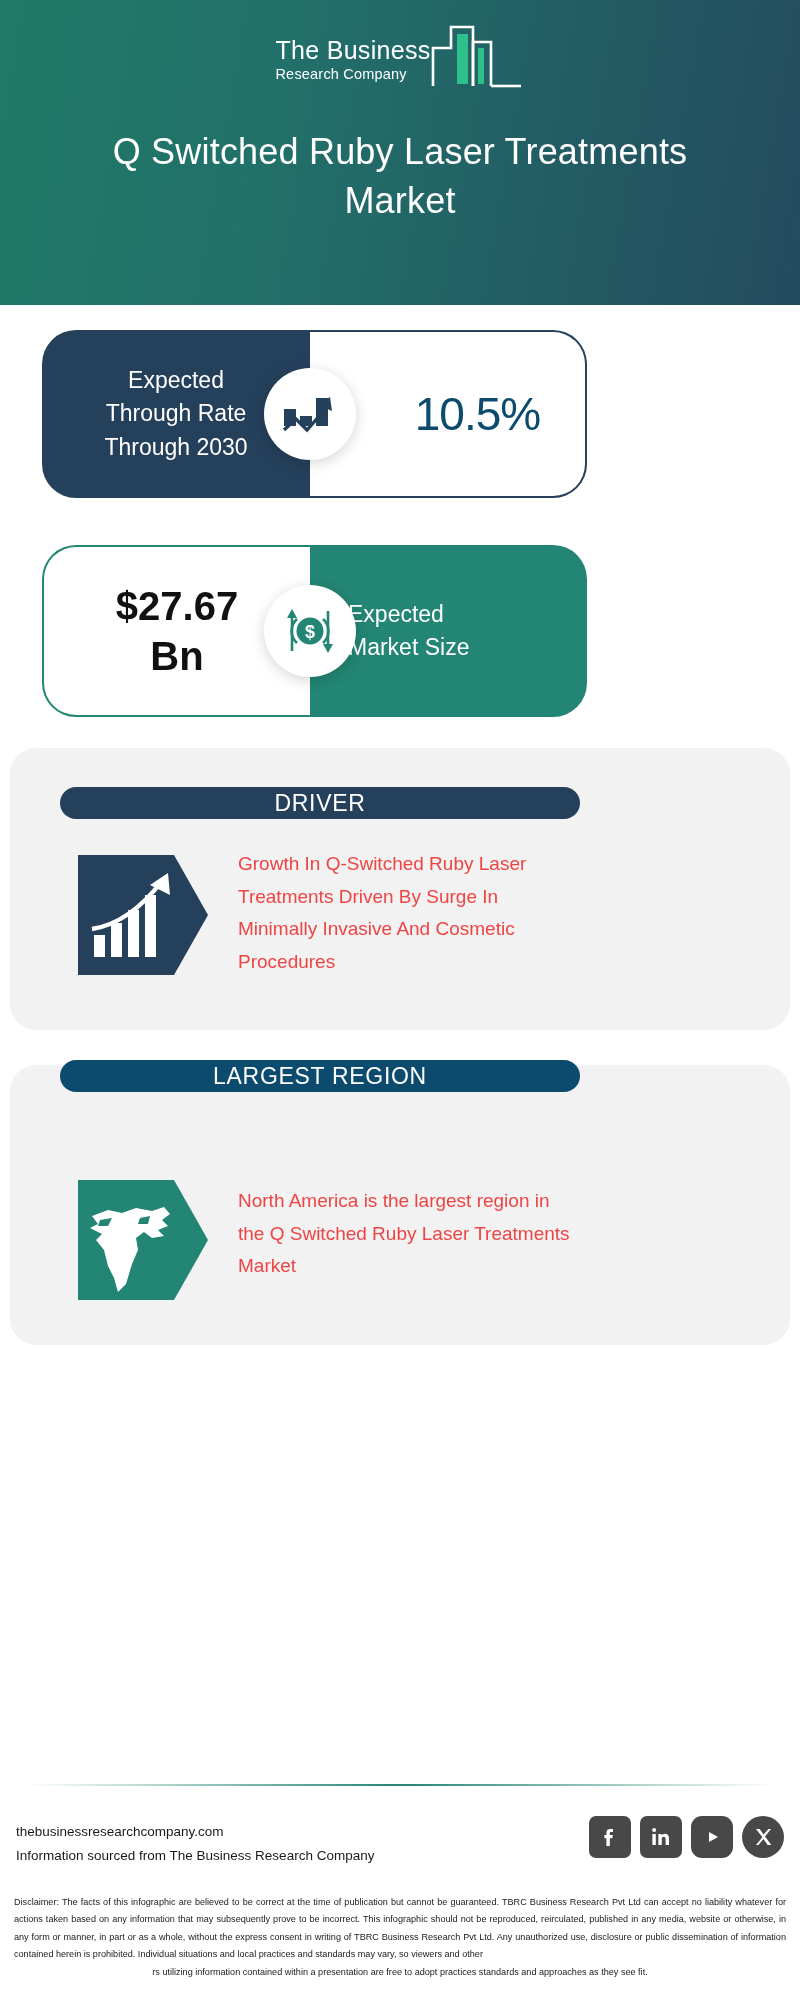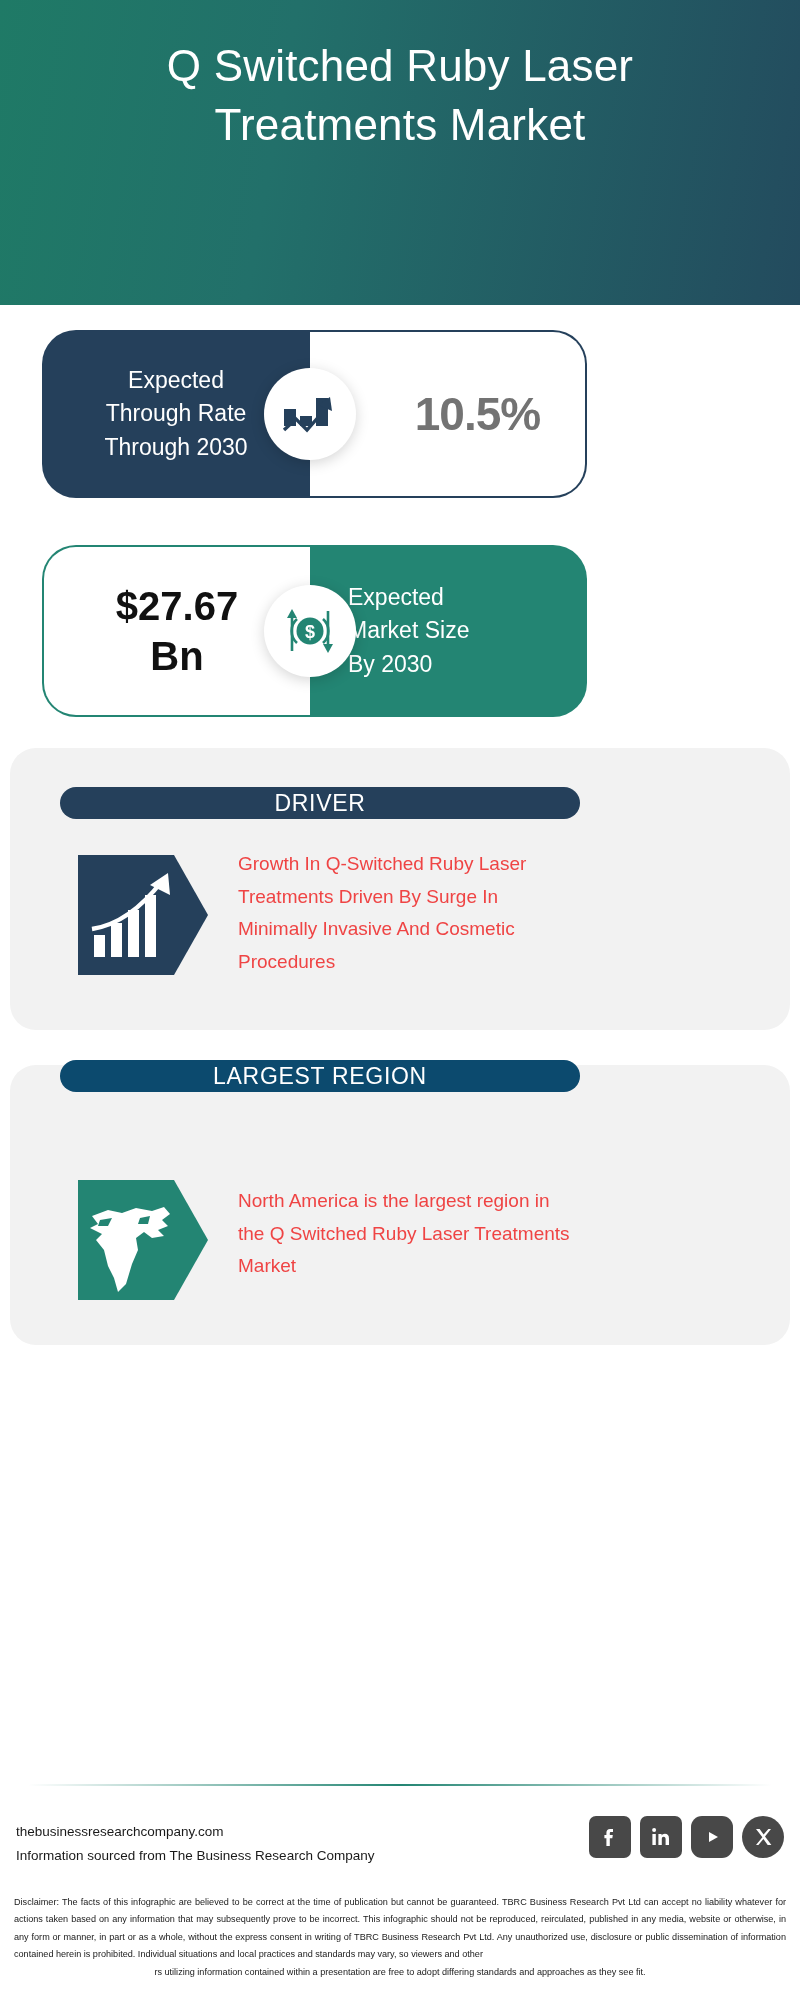--- a/index.html
+++ b/index.html
@@ -19,21 +19,21 @@
     align-items:center;
   }
   .logo-wrap { margin-top:20px; display:flex; align-items:flex-end; gap:2px; height:72px; }
   .logo-text { display:flex; flex-direction:column; align-items:flex-start; justify-content:center;
                padding-bottom:8px; }
   .logo-line1 { color:#ffffff; font-size:25px; letter-spacing:.3px; line-height:1.05; font-weight:400; }
   .logo-line2 { color:#ffffff; font-size:14.5px; letter-spacing:.2px; line-height:1.4; font-weight:400; }
   .logo-mark { margin-left:-4px; margin-bottom:2px; }
 
   .title {
-    color:#ffffff; font-size:44px; font-weight:400;
+    color:#ffffff; font-size:36px; font-weight:400;
     text-align:center; line-height:1.35; margin-top:36px;
     width:640px; letter-spacing:.2px;
   }
 
   
   .stat1 {
     position:absolute; top:330px; left:42px;
     width:545px; height:168px;
   }
   .stat1-dark {
@@ -43,21 +43,21 @@
   }
   .stat1-dark span {
     color:#fff; font-size:23px; line-height:1.45; text-align:center; display:block;
   }
   .stat1-light {
     position:absolute; left:268px; top:0; width:277px; height:168px;
     background:#fff; border:2.5px solid #25405b;
     border-left:none; border-radius:0 34px 34px 0;
     display:flex; align-items:center; justify-content:center;
   }
-  .stat1-value { font-size:46px; font-weight:700; color:#737373; letter-spacing:-1px; padding-left:60px; }
+  .stat1-value { font-size:46px; font-weight:400; color:#0c4a6e; letter-spacing:-1px; padding-left:60px; }
 
   .circ {
     position:absolute; width:92px; height:92px; border-radius:50%;
     background:#fff; display:flex; align-items:center; justify-content:center;
     box-shadow:0 3px 14px rgba(0,0,0,.17);
     z-index:5;
   }
   .circ1 { left:222px; top:38px; }
 
   
@@ -127,20 +127,33 @@
   .disclaimer {
     position:absolute; left:14px; top:1894px; width:772px;
     font-size:9.1px; line-height:1.92; color:#1a1a1a; text-align:justify;
   }
   .disclaimer .last { display:block; text-align:center; }
 </style>
 </head>
 <body>
 
 <div class="header">
+  <div class="logo-wrap">
+    <div class="logo-text">
+      <div class="logo-line1">The Business</div>
+      <div class="logo-line2">Research Company</div>
+    </div>
+    <svg class="logo-mark" width="96" height="70" viewBox="0 0 96 70">
+      <polyline points="4,66 4,28 22,28 22,7 44,7 44,66" fill="none" stroke="#ffffff" stroke-width="2.6"></polyline>
+      <polyline points="44,66 44,22 62,22 62,66" fill="none" stroke="#ffffff" stroke-width="2.6"></polyline>
+      <polyline points="62,66 62,66 92,66" fill="none" stroke="#ffffff" stroke-width="2.6"></polyline>
+      <rect x="28" y="14" width="11" height="50" fill="#2ec08a"></rect>
+      <rect x="49" y="28" width="6" height="36" fill="#2ec08a"></rect>
+    </svg>
+  </div>
   <div class="title">Q Switched Ruby Laser Treatments Market</div>
 </div>
 
 <div class="stat1">
   <div class="stat1-dark">
     <span>Expected</span>
     <span>Through Rate</span>
     <span>Through 2030</span>
   </div>
   <div class="stat1-light">
@@ -158,21 +171,20 @@
 </div>
 
 <div class="stat2">
   <div class="stat2-light">
     <div class="stat2-value">$27.67</div>
     <div class="stat2-value">Bn</div>
   </div>
   <div class="stat2-green">
     <span>Expected</span>
     <span>Market Size</span>
-    <span>By 2030</span>
   </div>
   <div class="circ circ2">
     <svg width="58" height="56" viewBox="0 0 58 56">
       <circle cx="29" cy="28" r="13.5" fill="#238573"></circle>
       <text x="29" y="35" font-size="18" font-family="'Liberation Sans',sans-serif" fill="#ffffff" text-anchor="middle" font-weight="700">$</text>
       <path d="M16 40 A16 16 0 0 1 16 16" fill="none" stroke="#238573" stroke-width="2.6"></path>
       <path d="M42 16 A16 16 0 0 1 42 40" fill="none" stroke="#238573" stroke-width="2.6"></path>
       <line x1="11" y1="48" x2="11" y2="12" stroke="#238573" stroke-width="2.6"></line>
       <polygon points="11,6 16,15 6,15" fill="#238573"></polygon>
       <line x1="47" y1="8" x2="47" y2="44" stroke="#238573" stroke-width="2.6"></line>
@@ -242,14 +254,14 @@
   </a>
   <a class="soc soc-rd">
     <svg width="24" height="24" viewBox="0 0 24 24">
         <path d="M5 4h3.6l4 5.6L17.4 4H20l-6 7.4L20.4 20h-3.7l-4.3-6-5 6H5l6.4-7.7z" fill="#fff"></path>
       </svg>
   </a>
 </div>
 
 <div class="disclaimer">
   <span>Disclaimer: The facts of this infographic are believed to be correct at the time of publication but cannot be guaranteed. TBRC Business Research Pvt Ltd can accept no liability whatever for actions taken based on any information that may subsequently prove to be incorrect. This infographic should not be reproduced, reirculated, published in any media, website or otherwise, in any form or manner, in part or as a whole, without the express consent in writing of TBRC Business Research Pvt Ltd. Any unauthorized use, disclosure or public dissemination of information contained herein is prohibited. Individual situations and local practices and standards may vary, so viewers and other</span>
-  <span class="last">rs utilizing information contained within a presentation are free to adopt differing standards and approaches as they see fit.</span>
+  <span class="last">rs utilizing information contained within a presentation are free to adopt practices standards and approaches as they see fit.</span>
 </div>
 
 </body></html>

